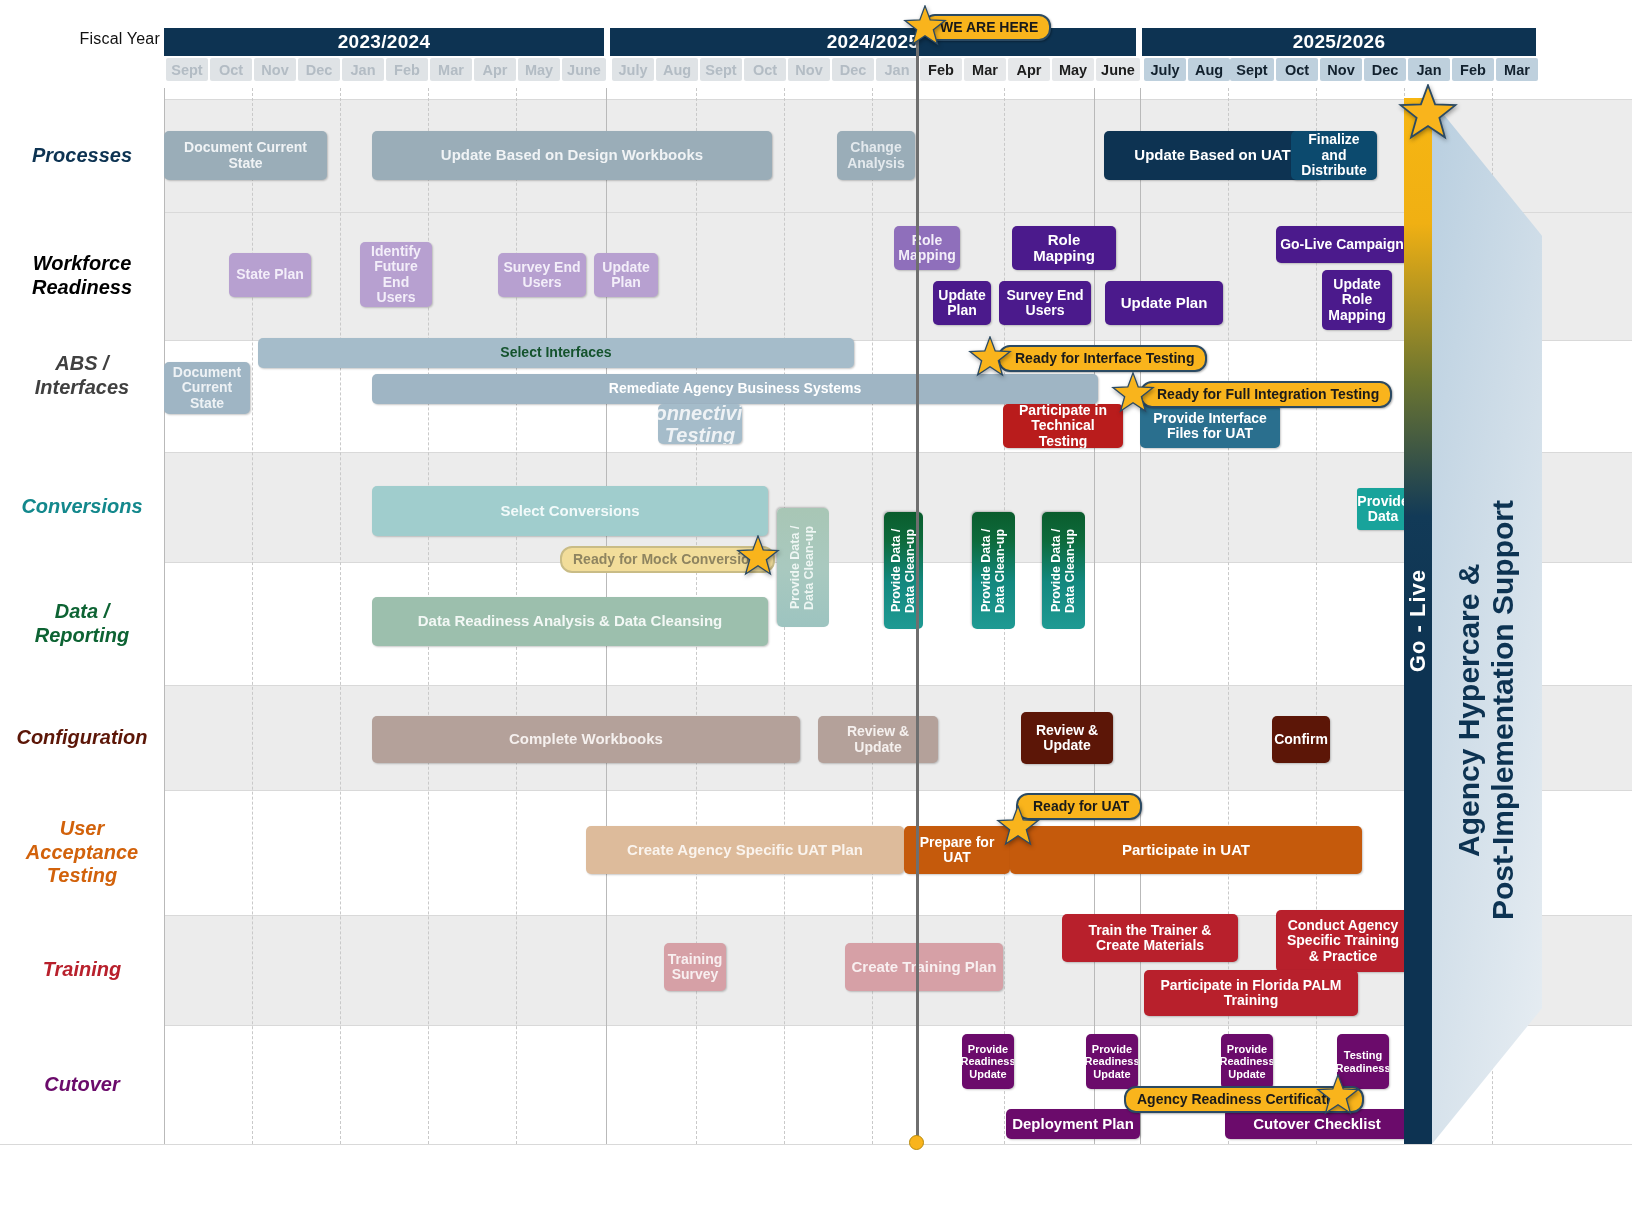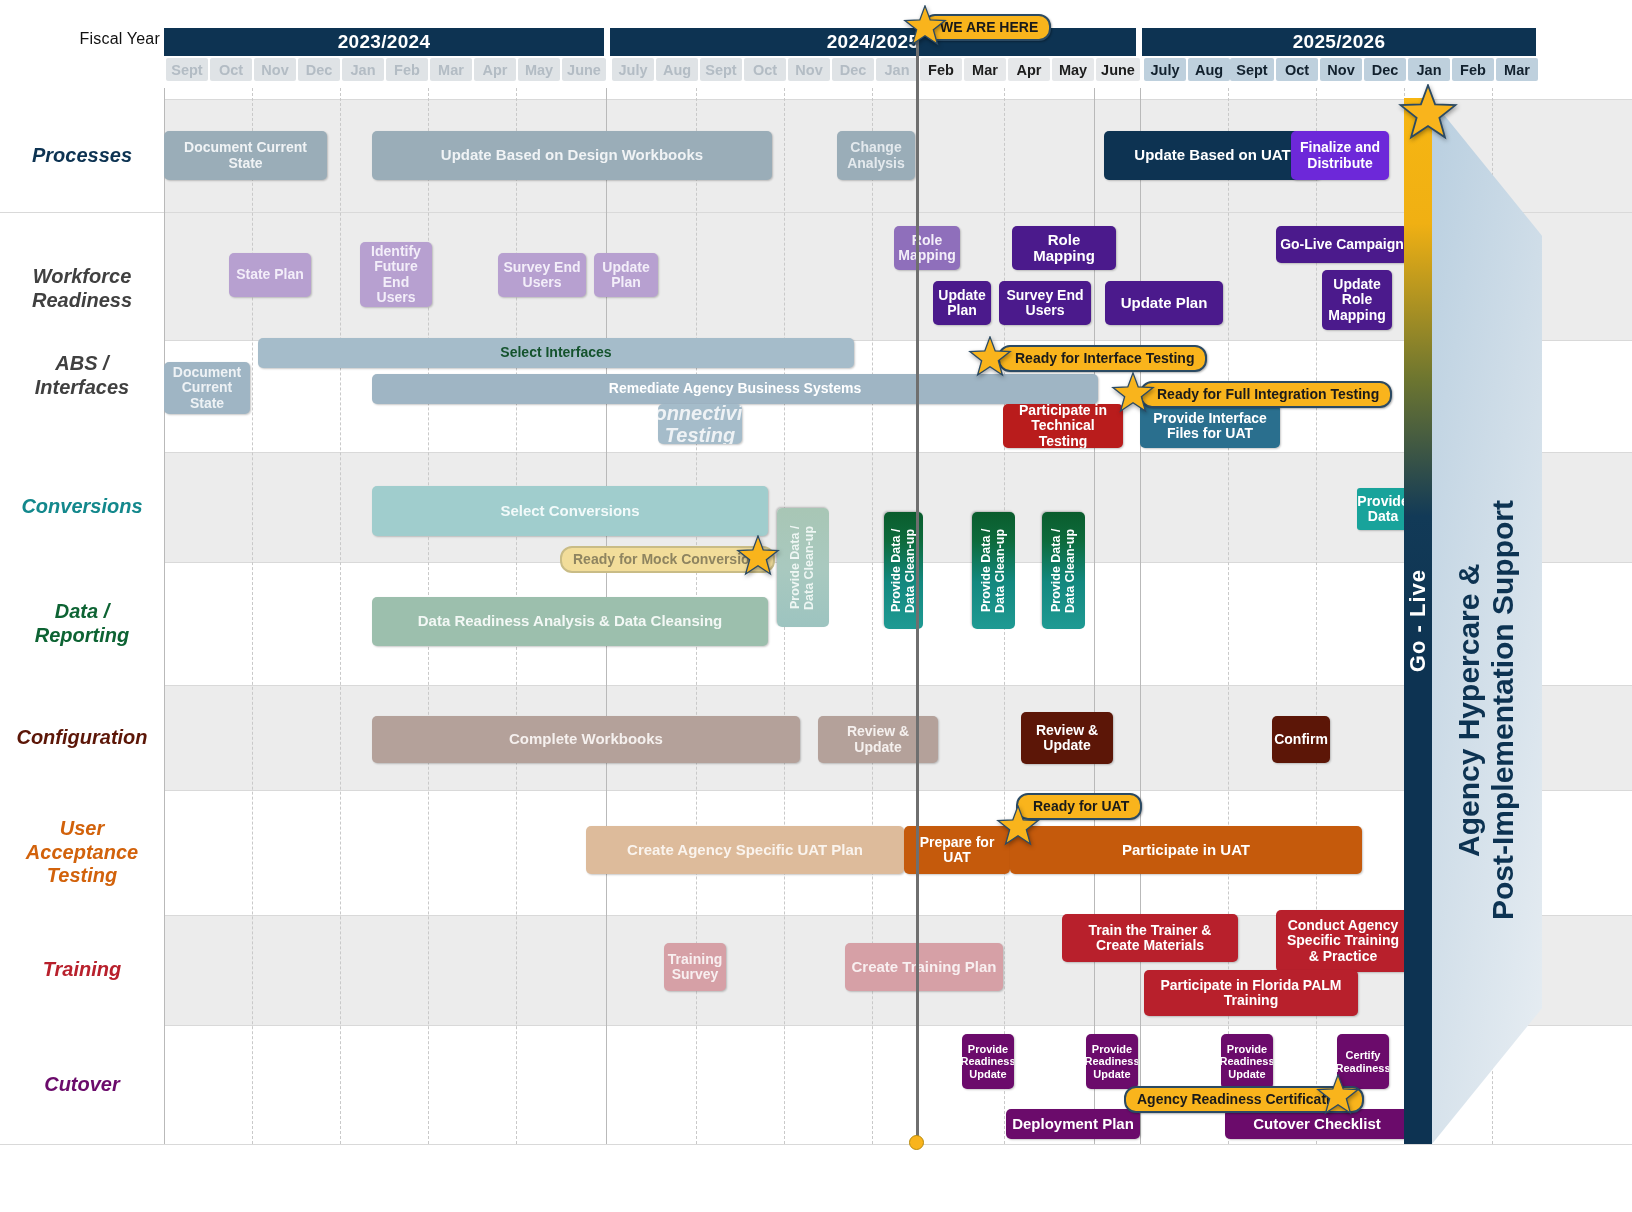--- a/index.html
+++ b/index.html
@@ -198,36 +198,36 @@
       <div class="mo future" style="left: 1276px; width: 42px;">Oct</div>
       <div class="mo future" style="left: 1320px; width: 42px;">Nov</div>
       <div class="mo future" style="left: 1364px; width: 42px;">Dec</div>
       <div class="mo future" style="left: 1408px; width: 42px;">Jan</div>
       <div class="mo future" style="left: 1452px; width: 42px;">Feb</div>
       <div class="mo future" style="left: 1496px; width: 42px;">Mar</div>
     </div>
 
   <div id="rowlabels">
       <div class="rowlabel" style="top: 99px; height: 113px; color: rgb(13, 51, 82);">Processes</div>
-      <div class="rowlabel" style="top: 225px; height: 128px; color: #404040;">Workforce<br>Readiness</div>
+      <div class="rowlabel" style="top: 212px; height: 128px; color: #000000;">Workforce<br>Readiness</div>
       <div class="rowlabel" style="top: 320px; height: 112px; color: #404040;">ABS /<br>Interfaces</div>
       <div class="rowlabel" style="top: 452px; height: 110px; color: rgb(19, 136, 140);">Conversions</div>
       <div class="rowlabel" style="top: 562px; height: 123px; color: rgb(13, 99, 51);">Data /<br>Reporting</div>
       <div class="rowlabel" style="top: 685px; height: 105px; color: rgb(92, 22, 7);">Configuration</div>
       <div class="rowlabel" style="top: 790px; height: 125px; color: rgb(210, 98, 11);">User<br>Acceptance<br>Testing</div>
       <div class="rowlabel" style="top: 915px; height: 110px; color: rgb(184, 32, 44);">Training</div>
       <div class="rowlabel" style="top: 1025px; height: 119px; color: rgb(107, 11, 107);">Cutover</div>
     </div>
 
   <div id="bars">
       <div class="bar" style="left: 164px; top: 131px; width: 163px; height: 49px; font-size: 14px; background: rgb(154, 173, 184); color: rgb(240, 243, 245);">Document Current State</div>
       <div class="bar" style="left: 372px; top: 131px; width: 400px; height: 49px; font-size: 15px; background: rgb(154, 173, 184); color: rgb(240, 243, 245);">Update Based on Design Workbooks</div>
       <div class="bar" style="left: 837px; top: 131px; width: 78px; height: 49px; font-size: 14px; background: rgb(154, 173, 184); color: rgb(227, 233, 237);">Change Analysis</div>
       <div class="bar" style="left: 1068px; top: 131px; width: 217px; height: 49px; font-size: 15px; background: rgb(13, 51, 82); color: rgb(255, 255, 255); margin-left: 36px;">Update Based on UAT</div>
-      <div class="bar" style="left: 1291px; top: 131px; width: 98px; height: 49px; font-size: 14px; background: #6d28d9; color: rgb(255, 255, 255);">Finalize and Distribute</div>
+      <div class="bar" style="left: 1291px; top: 131px; width: 86px; height: 49px; font-size: 14px; background: #0c4a6e; color: rgb(255, 255, 255);">Finalize and Distribute</div>
       <div class="bar" style="left: 229px; top: 253px; width: 82px; height: 44px; font-size: 14px; background: rgb(183, 160, 208); color: rgb(243, 238, 249);">State Plan</div>
       <div class="bar" style="left: 360px; top: 242px; width: 72px; height: 65px; font-size: 14px; background: rgb(183, 160, 208); color: rgb(243, 238, 249);">Identify Future End Users</div>
       <div class="bar" style="left: 498px; top: 253px; width: 88px; height: 44px; font-size: 14px; background: rgb(183, 160, 208); color: rgb(243, 238, 249);">Survey End Users</div>
       <div class="bar" style="left: 594px; top: 253px; width: 64px; height: 44px; font-size: 14px; background: rgb(183, 160, 208); color: rgb(243, 238, 249);">Update Plan</div>
       <div class="bar" style="left: 894px; top: 226px; width: 66px; height: 44px; font-size: 14px; background: rgb(143, 111, 187); color: rgb(243, 238, 249);">Role Mapping</div>
       <div class="bar" style="left: 1012px; top: 226px; width: 104px; height: 44px; font-size: 15px; background: rgb(75, 26, 140); color: rgb(255, 255, 255);">Role Mapping</div>
       <div class="bar" style="left: 1276px; top: 226px; width: 132px; height: 37px; font-size: 14px; background: rgb(75, 26, 140); color: rgb(255, 255, 255);">Go-Live Campaign</div>
       <div class="bar" style="left: 933px; top: 281px; width: 58px; height: 44px; font-size: 14px; background: rgb(75, 26, 140); color: rgb(255, 255, 255);">Update Plan</div>
       <div class="bar" style="left: 999px; top: 281px; width: 92px; height: 44px; font-size: 14px; background: rgb(75, 26, 140); color: rgb(255, 255, 255);">Survey End Users</div>
       <div class="bar" style="left: 1105px; top: 281px; width: 118px; height: 44px; font-size: 15px; background: rgb(75, 26, 140); color: rgb(255, 255, 255);">Update Plan</div>
@@ -253,21 +253,21 @@
       <div class="bar" style="left: 904px; top: 826px; width: 106px; height: 48px; font-size: 14px; background: rgb(197, 90, 12); color: rgb(255, 255, 255);">Prepare for UAT</div>
       <div class="bar" style="left: 1010px; top: 826px; width: 352px; height: 48px; font-size: 15px; background: rgb(197, 90, 12); color: rgb(255, 255, 255);">Participate in UAT</div>
       <div class="bar" style="left: 664px; top: 943px; width: 62px; height: 48px; font-size: 14px; background: rgb(214, 160, 166); color: rgb(248, 239, 240);">Training Survey</div>
       <div class="bar" style="left: 845px; top: 943px; width: 158px; height: 48px; font-size: 15px; background: rgb(214, 160, 166); color: rgb(248, 239, 240);">Create Training Plan</div>
       <div class="bar" style="left: 1062px; top: 914px; width: 176px; height: 48px; font-size: 14px; background: rgb(184, 32, 44); color: rgb(255, 255, 255);">Train the Trainer &amp; Create Materials</div>
       <div class="bar" style="left: 1276px; top: 910px; width: 134px; height: 62px; font-size: 14px; background: rgb(184, 32, 44); color: rgb(255, 255, 255);">Conduct Agency Specific Training &amp; Practice</div>
       <div class="bar" style="left: 1144px; top: 970px; width: 214px; height: 46px; font-size: 14px; background: rgb(184, 32, 44); color: rgb(255, 255, 255);">Participate in Florida PALM Training</div>
       <div class="bar" style="left: 962px; top: 1034px; width: 52px; height: 55px; font-size: 11px; background: rgb(107, 11, 107); color: rgb(255, 255, 255);">Provide Readiness Update</div>
       <div class="bar" style="left: 1086px; top: 1034px; width: 52px; height: 55px; font-size: 11px; background: rgb(107, 11, 107); color: rgb(255, 255, 255);">Provide Readiness Update</div>
       <div class="bar" style="left: 1221px; top: 1034px; width: 52px; height: 55px; font-size: 11px; background: rgb(107, 11, 107); color: rgb(255, 255, 255);">Provide Readiness Update</div>
-      <div class="bar" style="left: 1337px; top: 1034px; width: 52px; height: 55px; font-size: 11px; background: rgb(107, 11, 107); color: rgb(255, 255, 255);">Certify Readiness</div>
+      <div class="bar" style="left: 1337px; top: 1034px; width: 52px; height: 55px; font-size: 11px; background: rgb(107, 11, 107); color: rgb(255, 255, 255);">Testing Readiness</div>
       <div class="bar" style="left: 1006px; top: 1109px; width: 134px; height: 30px; font-size: 15px; background: rgb(107, 11, 107); color: rgb(255, 255, 255);">Deployment Plan</div>
       <div class="bar" style="left: 1225px; top: 1109px; width: 184px; height: 30px; font-size: 15px; background: rgb(107, 11, 107); color: rgb(255, 255, 255);">Cutover Checklist</div>
     </div>
 
   <div id="hypercare" style="left: 1432px; top: 100px; width: 110px; height: 1044px;"></div>
   <div id="hypercare-txt" style="left: 1452px; top: 400px; height: 620px;">Agency Hypercare &amp;<br>Post-Implementation Support</div>
   <div id="golive" style="left: 1404px; top: 98px; width: 28px; height: 1046px;">
       <span>Go - Live</span>
     </div>
 

